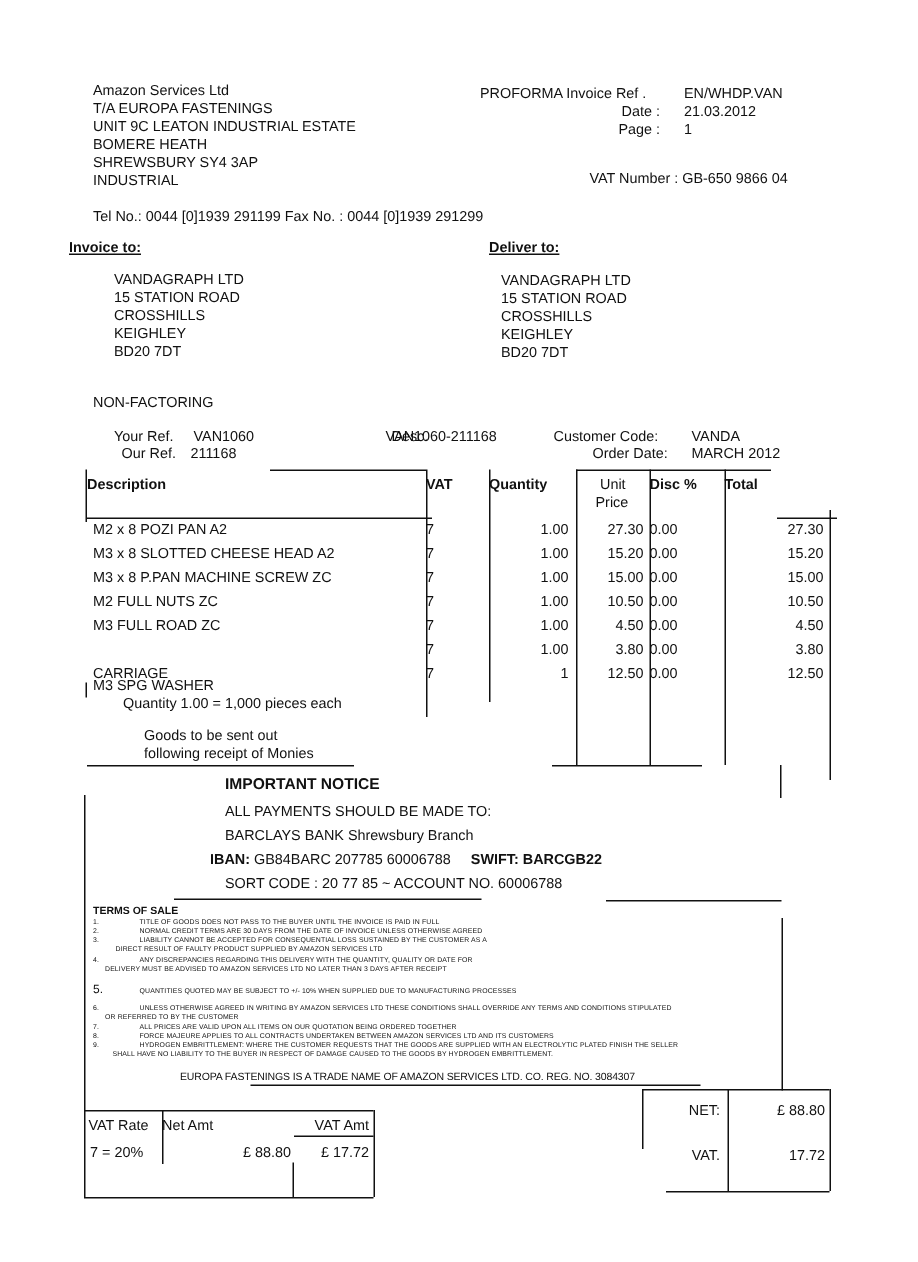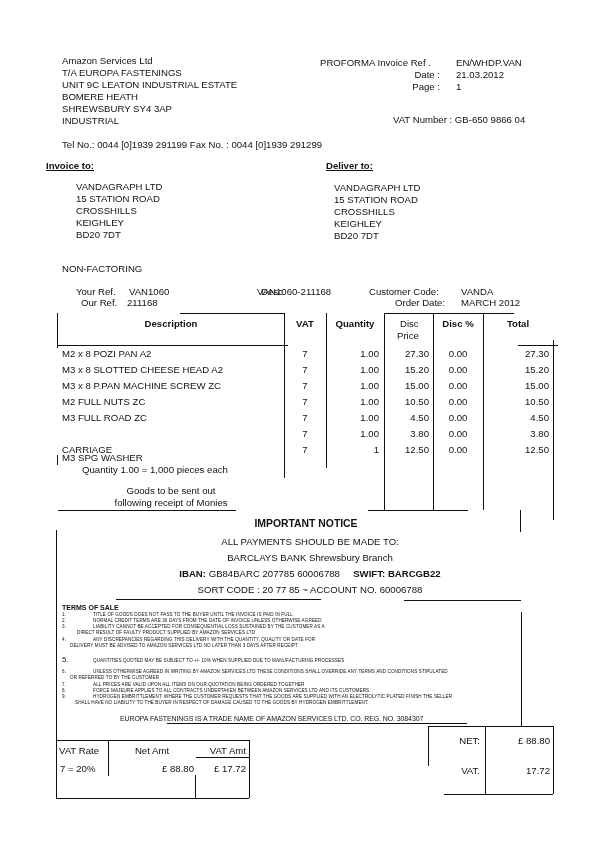--- a/index.html
+++ b/index.html
@@ -3,21 +3,21 @@
   <meta charset="utf-8">
   <style>
     html, body { margin: 0; padding: 0; background: #ffffff; }
     body { width: 612px; height: 841px; position: relative; overflow: hidden;
            font-family: "Liberation Sans", sans-serif; color: #111; }
     .abs { position: absolute; white-space: nowrap; }
     .t9 { font-size: 9.6px; line-height: 11.5px; }
     .bold { font-weight: bold; }
     .ul { text-decoration: underline; }
     .r { text-align: right; }
-    .c { text-align: center; }
+    .c { }
     .hl { position: absolute; height: 1px; background: #111; }
     .vl { position: absolute; width: 1px; background: #111; }
     .tiny { font-size: 4.6px; line-height: 5.6px; letter-spacing: 0.1px; }
   </style>
 </head>
 <body>
 
 <div class="abs t9" style="left:62px;top:55px;">Amazon Services Ltd</div>
 <div class="abs t9" style="left:62px;top:67px;">T/A EUROPA FASTENINGS</div>
 <div class="abs t9" style="left:62px;top:79px;">UNIT 9C LEATON INDUSTRIAL ESTATE</div>
@@ -76,21 +76,21 @@
   <div class="vl" style="left:326px;top:313px;height:155px;"></div>
   <div class="vl" style="left:384px;top:313px;height:197px;"></div>
   <div class="vl" style="left:433px;top:313px;height:197px;"></div>
   <div class="vl" style="left:483px;top:313px;height:197px;"></div>
   <div class="vl" style="left:553px;top:340px;height:180px;"></div>
 
   <div class="abs t9 bold c" style="left:58px;top:318px;width:226px;">Description</div>
   <div class="abs t9 bold c" style="left:284px;top:318px;width:42px;">VAT</div>
   <div class="abs t9 bold c" style="left:326px;top:318px;width:58px;">Quantity</div>
   <div class="abs t9" style="left:397px;top:318px;line-height:12px;">
-    <span style="display:block;padding-left:3px;">Disc</span>
+    <span style="display:block;padding-left:3px;">Unit</span>
     <span style="display:block;">Price</span>
   </div>
   <div class="abs t9 bold c" style="left:433px;top:318px;width:50px;">Disc %</div>
   <div class="abs t9 bold c" style="left:483px;top:318px;width:70px;">Total</div>
 
   <div>
     <div class="abs t9" style="left:62px;top:348px;">M2 x 8  POZI PAN A2</div>
     <div class="abs t9 c" style="left:284px;top:348px;width:42px;">7</div>
     <div class="abs t9 r" style="left:326px;top:348px;width:53px;">1.00</div>
     <div class="abs t9 r" style="left:384px;top:348px;width:45px;">27.30</div>

